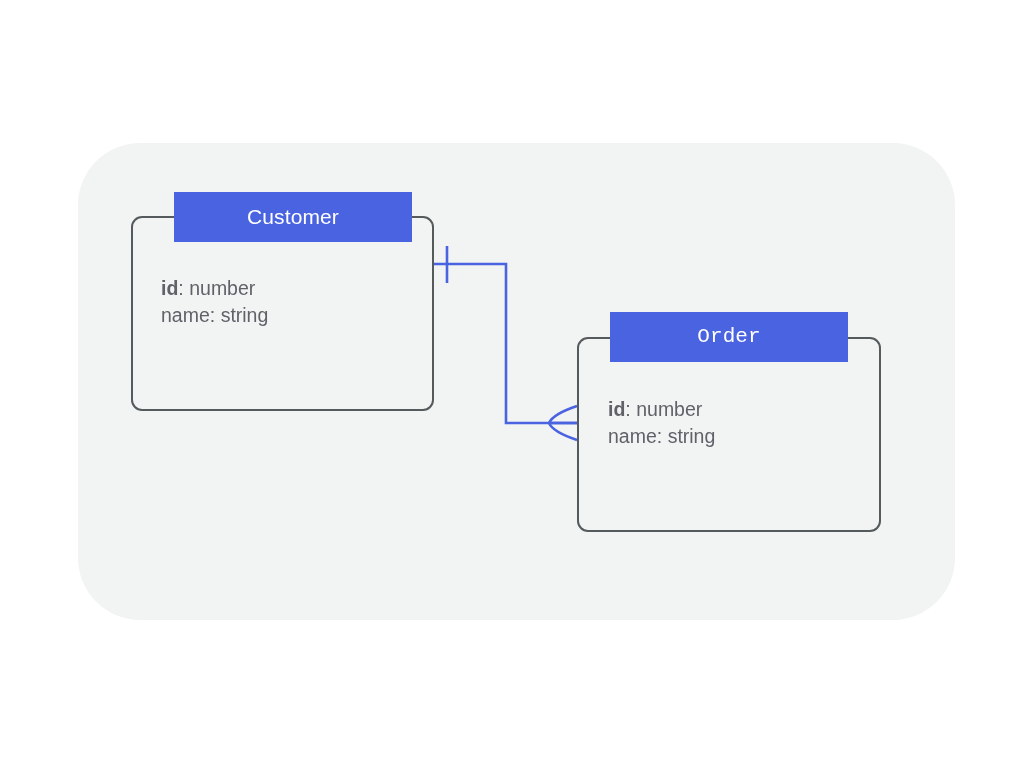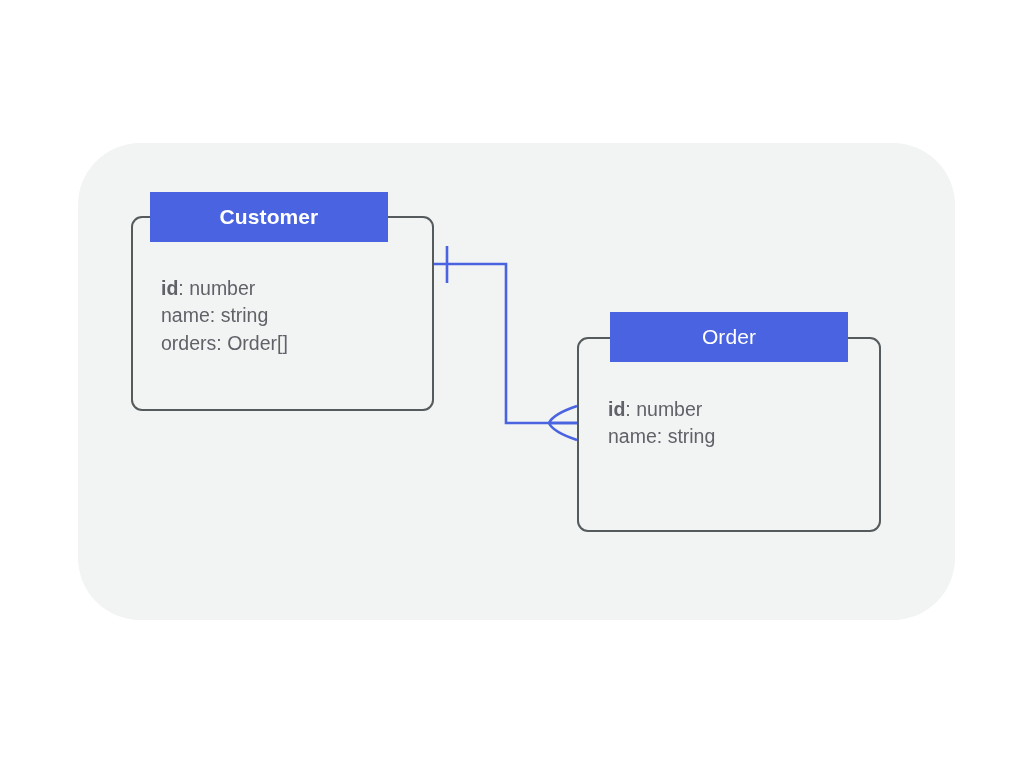--- a/index.html
+++ b/index.html
@@ -73,27 +73,27 @@
     height: 50px;
     background: #4a63e0;
     color: #ffffff;
     font-size: 21px;
     line-height: 50px;
     text-align: center;
     letter-spacing: 0.1px;
     z-index: 3;
   }
   .header-customer {
-    left: 150px;
+    left: 174px;
     top: 192px;
-    font-weight: bold;
   }
   .header-order {
     left: 610px;
     top: 312px;
+    font-family: Liberation Mono, monospace;
   }
 
   
   .field-list {
     position: absolute;
     z-index: 2;
     margin: 12px;
     padding: 0;
     list-style: none;
     color: #5f6368;
@@ -134,23 +134,20 @@
 
   <div class="entity entity-customer"></div>
   <div class="entity-header header-customer">Customer</div>
   <ul class="field-list fields-customer">
     <li>
       <span class="field-name is-key">id</span><span class="field-type">: </span><span class="field-type">number</span>
     </li>
     <li>
       <span class="field-name">name</span><span class="field-type">: </span><span class="field-type">string</span>
     </li>
-    <li>
-      <span class="field-name">orders</span><span class="field-type">: </span><span class="field-type">Order[]</span>
-    </li>
   </ul>
 
   <div class="entity entity-order"></div>
   <div class="entity-header header-order">Order</div>
   <ul class="field-list fields-order">
     <li>
       <span class="field-name is-key">id</span><span class="field-type">: </span><span class="field-type">number</span>
     </li>
     <li>
       <span class="field-name">name</span><span class="field-type">: </span><span class="field-type">string</span>

